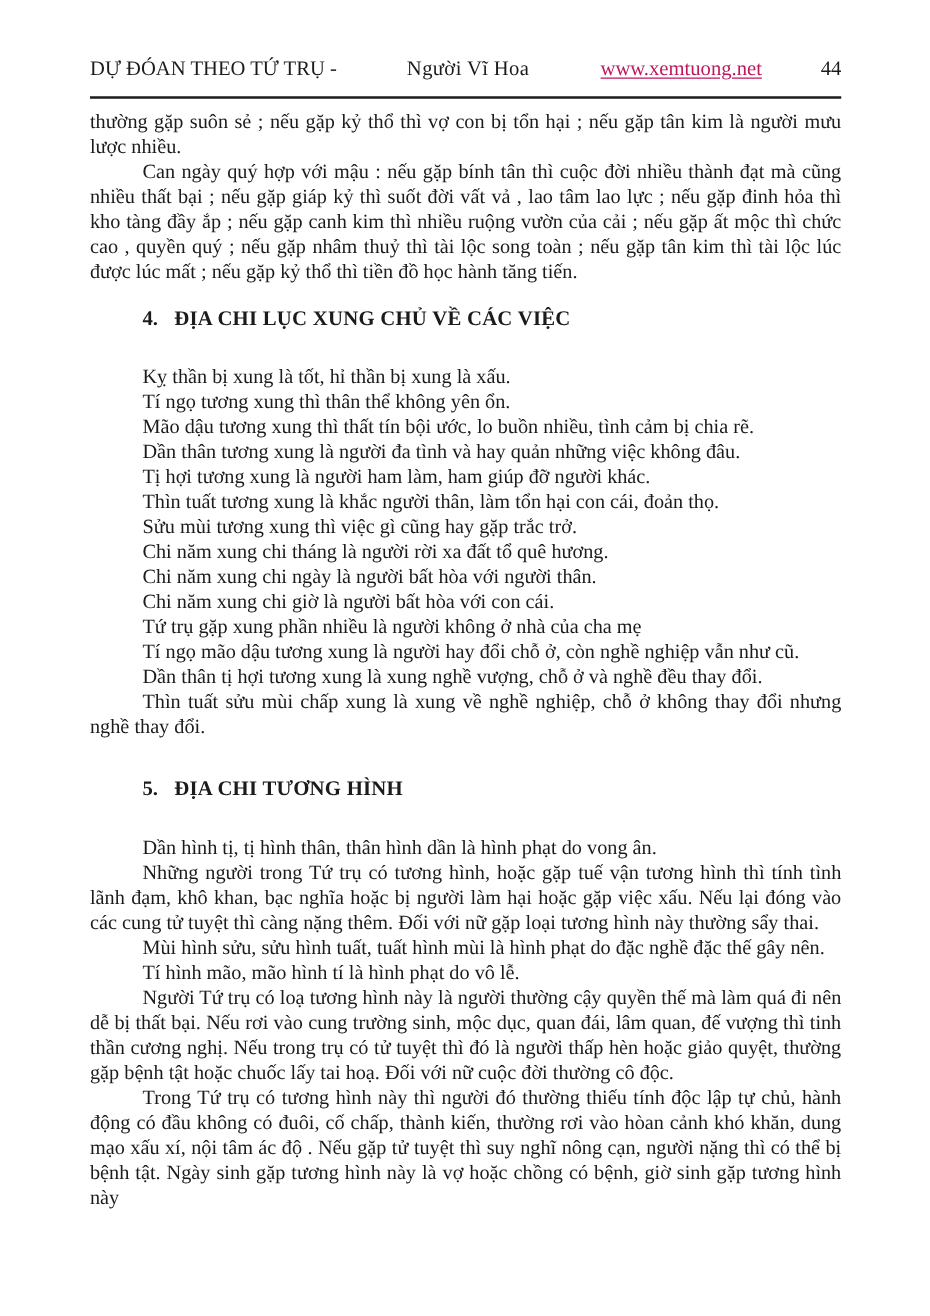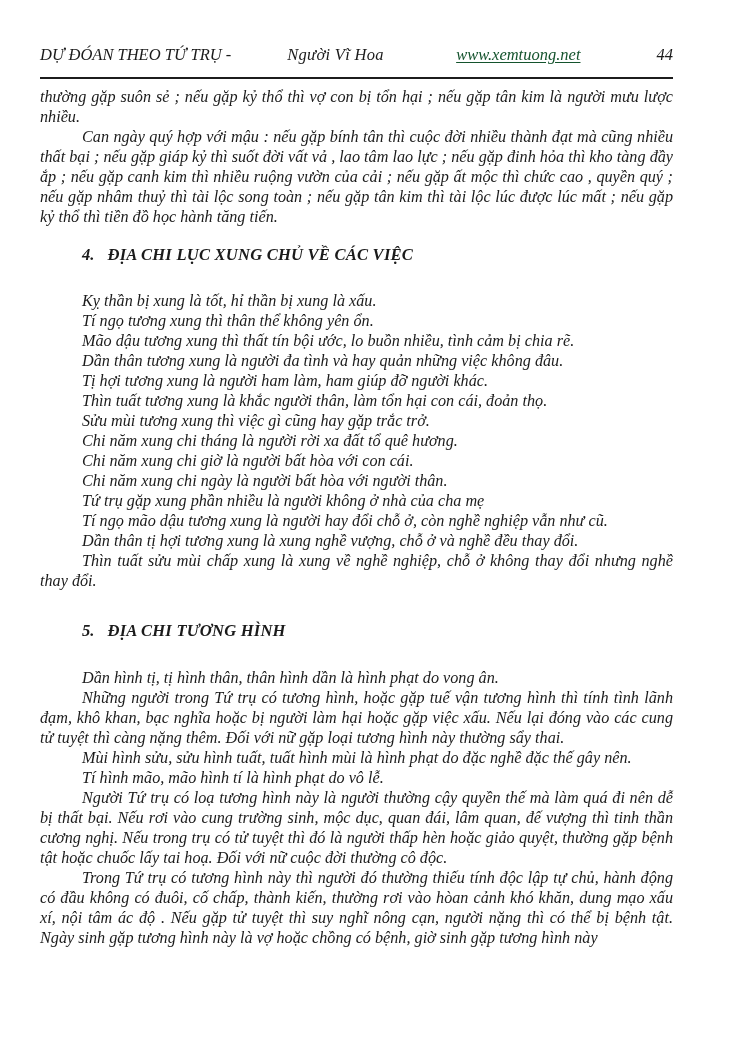--- a/index.html
+++ b/index.html
@@ -7,39 +7,38 @@
   .page {
     width: 744px;
     height: 1053px;
     background: #ffffff;
     color: #1b1b1b;
     font-family: "Liberation Serif", "DejaVu Serif", serif;
     position: relative;
     overflow: hidden;
   }
   .page-inner {
-    padding: 46px 71px 0 40px;
-    font-style: italic;
+    padding: 46px 71px 0 72px;
   }
   
   .header-row {
     display: flex;
     align-items: baseline;
     font-size: 16.5px;
     line-height: 18px;
     white-space: nowrap;
   }
   .header-title { }
   .header-author { margin-left: 56px; letter-spacing: 0.3px; }
   .header-site {
     margin-left: auto;
-    margin-right: 76px;
+    margin-right: 47px;
     text-decoration: underline;
     text-underline-offset: 2px;
-    color: #14532d;
+    color: #be185d;
   }
   .header-page { }
   .header-rule {
     border: none;
     border-top: 2px solid #1c1c1c;
     margin-top: 13px;
   }
   
   .body-text {
     margin-top: 8px;
@@ -85,22 +84,22 @@
       </p>
 
       <p class="para">Kỵ thần bị xung là tốt, hỉ thần bị xung là xấu.</p>
       <p class="para">Tí ngọ tương xung thì thân thể không yên ổn.</p>
       <p class="para">Mão dậu tương xung thì thất tín bội ước, lo buồn nhiều, tình cảm bị chia rẽ.</p>
       <p class="para">Dần thân tương xung là người đa tình và hay quản những việc không đâu.</p>
       <p class="para">Tị hợi tương xung là người ham làm, ham giúp đỡ người khác.</p>
       <p class="para">Thìn tuất tương xung là khắc người thân, làm tổn hại con cái, đoản thọ.</p>
       <p class="para">Sửu mùi tương xung thì việc gì cũng hay gặp trắc trở.</p>
       <p class="para">Chi năm xung chi tháng là người rời xa đất tổ quê hương.</p>
+      <p class="para">Chi năm xung chi ngày là người bất hòa với người thân.</p>
       <p class="para">Chi năm xung chi giờ là người bất hòa với con cái.</p>
-      <p class="para">Chi năm xung chi ngày là người bất hòa với người thân.</p>
       <p class="para">Tứ trụ gặp xung phần nhiều là người không ở nhà của cha mẹ</p>
       <p class="para">Tí ngọ mão dậu tương xung là người hay đổi chỗ ở, còn nghề nghiệp vẫn như cũ.</p>
       <p class="para">Dần thân tị hợi tương xung là xung nghề vượng, chỗ ở và nghề đều thay đổi.</p>
       <p class="para">Thìn tuất sửu mùi chấp xung là xung về nghề nghiệp, chỗ ở không thay đổi nhưng nghề thay đổi.</p>
 
       <p class="section-heading heading-5">
         <span class="h-num">5.</span>
         <span class="h-title">ĐỊA CHI TƯƠNG HÌNH</span>
       </p>
 

